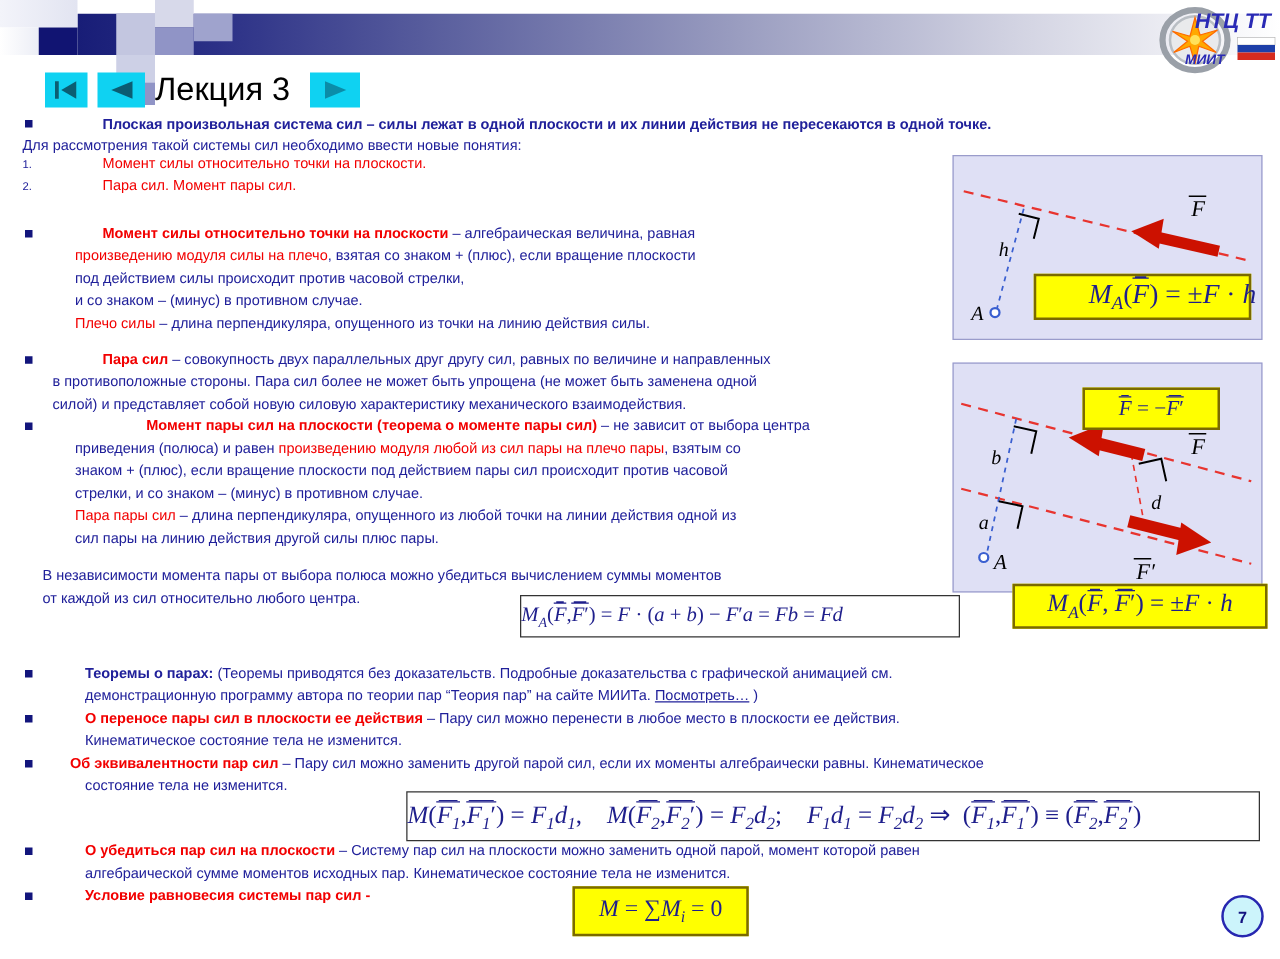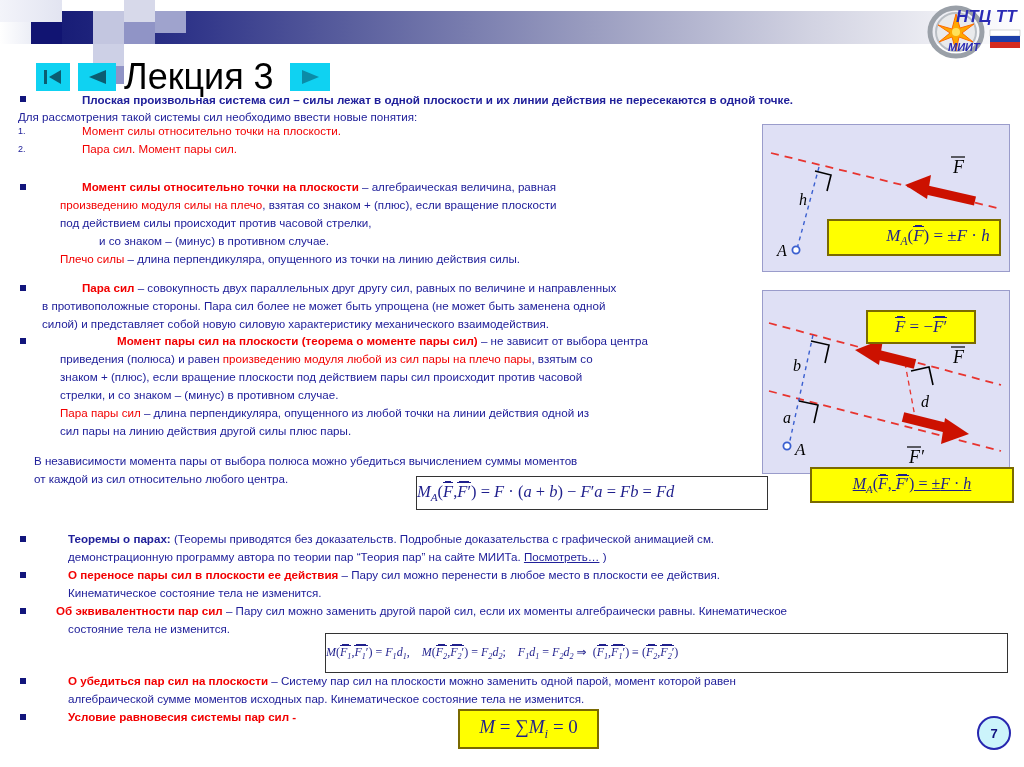--- a/index.html
+++ b/index.html
@@ -53,21 +53,21 @@
     background: #0fd2f2;
     display: inline-flex;
     align-items: center;
     justify-content: center;
     margin-right: 8px;
   }
   .navbtn.first { width: 34px; height: 28px; }
   .navbtn.prev  { width: 38px; height: 28px; }
   .navbtn.next  { width: 40px; height: 28px; margin-left: 16px; margin-right: 0; }
   .slide-title {
-    font-size: 36px;
+    font-size: 26px;
     font-weight: normal;
     color: #000000;
     letter-spacing: 0px;
     white-space: nowrap;
     font-family: "Liberation Sans", sans-serif;
   }
 
   
   .bullet {
     position: absolute;
@@ -210,21 +210,21 @@
 <div class="txt red" style="left:82px; top:140px;">Пара сил. Момент пары сил.</div>
 
 <div class="bullet" style="left:20px; top:184px;"></div>
 <div class="txt" style="left:82px; top:178px;">
   <span class="red b">Момент силы относительно точки на плоскости</span><span> – алгебраическая величина, равная</span>
 </div>
 <div class="txt" style="left:60px; top:196px;">
   <span class="red">произведению модуля силы на плечо</span><span>, взятая со знаком + (плюс), если вращение плоскости</span>
 </div>
 <div class="txt" style="left:60px; top:214px;">под действием силы происходит против часовой стрелки,</div>
-<div class="txt" style="left:60px; top:232px;margin-left:39px;">и со знаком – (минус) в противном случае.</div>
+<div class="txt" style="left:60px; top:232px;">и со знаком – (минус) в противном случае.</div>
 <div class="txt" style="left:60px; top:250px;">
   <span class="red">Плечо силы</span><span> – длина перпендикуляра, опущенного из точки на линию действия силы.</span>
 </div>
 
 <div class="bullet" style="left:20px; top:285px;"></div>
 <div class="txt" style="left:82px; top:279px;">
   <span class="red b">Пара сил</span><span> – совокупность двух параллельных друг другу сил, равных по величине и направленных</span>
 </div>
 <div class="txt" style="left:42px; top:297px;">в противоположные стороны. Пара сил более не может быть упрощена (не может быть заменена одной</div>
 <div class="txt" style="left:42px; top:315px;">силой) и представляет собой новую силовую характеристику механического взаимодействия.</div>
@@ -287,21 +287,21 @@
     <circle cx="33" cy="125" r="3.6" fill="#ffffff" stroke="#3a5fd0" stroke-width="1.8"></circle>
     <text x="14" y="131" font-family="Liberation Serif, serif" font-size="16" font-style="italic" fill="#000000">A</text>
     <text x="36" y="80" font-family="Liberation Serif, serif" font-size="16" font-style="italic" fill="#000000">h</text>
     <g>
       <text x="190" y="48" font-family="Liberation Serif, serif" font-size="18" font-style="italic" fill="#000000">F</text>
       <line x1="188" y1="32" x2="202" y2="32" stroke="#000000" stroke-width="1.2"></line>
     </g>
   </svg>
 </div>
 <div class="fbox" style="left:827px; top:219px; width:170px; height:33px;">
-  <span style="font-size:17px; white-space:nowrap;margin-left:48px;">
+  <span style="font-size:22px; white-space:nowrap;margin-left:48px;">
     <i>M</i><sub class="mi">A</sub>(<span class="dovl"><i>F</i></span>)&nbsp;=&nbsp;±<i>F</i>&nbsp;·&nbsp;<i>h</i>
   </span>
 </div>
 
 <div class="panel" style="left:762px; top:290px; width:246px; height:182px;">
   <svg width="244" height="180" viewBox="0 0 244 180">
     <line x1="6" y1="32" x2="238" y2="94" stroke="#e8342f" stroke-width="1.8" stroke-dasharray="8,6"></line>
     <line x1="6" y1="100" x2="238" y2="160" stroke="#e8342f" stroke-width="1.8" stroke-dasharray="8,6"></line>
     <line x1="50" y1="44" x2="26" y2="154" stroke="#3a5fd0" stroke-width="1.4" stroke-dasharray="4,4"></line>
     <path d="M48 50 L66 54 L62 72" fill="none" stroke="#000000" stroke-width="1.6"></path>
@@ -330,33 +330,33 @@
       <line x1="144" y1="156" x2="158" y2="156" stroke="#000000" stroke-width="1.2"></line>
     </g>
   </svg>
 </div>
 <div class="fbox" style="left:866px; top:310px; width:106px; height:30px;align-items:center;">
   <span style="font-size:17px; white-space:nowrap;">
     <span class="dovl"><i>F</i></span>&nbsp;=&nbsp;−<span class="dovl"><i>F</i>′</span>
   </span>
 </div>
 <div class="fbox" style="left:810px; top:467px; width:200px; height:32px;">
-  <span style="font-size:16px; white-space:nowrap;text-decoration:underline;">
+  <span style="font-size:20px; white-space:nowrap;">
     <i>M</i><sub class="mi">A</sub>(<span class="dovl"><i>F</i></span>,&nbsp;<span class="dovl"><i>F</i>′</span>)&nbsp;=&nbsp;±<i>F</i>&nbsp;·&nbsp;<i>h</i>
   </span>
 </div>
 
 <div class="wbox" style="left:416px; top:476px; width:350px; height:32px;">
   <span style="font-size:16.5px; white-space:nowrap;">
     <i>M</i><sub class="mi">A</sub>(<span class="dovl"><i>F</i></span>,<span class="dovl"><i>F</i>′</span>)&nbsp;=&nbsp;<i>F</i>&nbsp;·&nbsp;(<i>a</i>&nbsp;+&nbsp;<i>b</i>)&nbsp;−&nbsp;<i>F</i>′<i>a</i>&nbsp;=&nbsp;<i>Fb</i>&nbsp;=&nbsp;<i>Fd</i>
   </span>
 </div>
 
 <div class="wbox" style="left:325px; top:633px; width:681px; height:38px;">
-  <span style="font-size:12px; white-space:nowrap;">
+  <span style="font-size:20px; white-space:nowrap;">
     <i>M</i>(<span class="dovl"><i>F</i><sub class="mi">1</sub></span>,<span class="dovl"><i>F</i><sub class="mi">1</sub>′</span>)&nbsp;=&nbsp;<i>F</i><sub class="mi">1</sub><i>d</i><sub class="mi">1</sub>,&nbsp;&nbsp;&nbsp;
     <i>M</i>(<span class="dovl"><i>F</i><sub class="mi">2</sub></span>,<span class="dovl"><i>F</i><sub class="mi">2</sub>′</span>)&nbsp;=&nbsp;<i>F</i><sub class="mi">2</sub><i>d</i><sub class="mi">2</sub>;&nbsp;&nbsp;&nbsp;
     <i>F</i><sub class="mi">1</sub><i>d</i><sub class="mi">1</sub>&nbsp;=&nbsp;<i>F</i><sub class="mi">2</sub><i>d</i><sub class="mi">2</sub>&nbsp;⇒&nbsp;
     (<span class="dovl"><i>F</i><sub class="mi">1</sub></span>,<span class="dovl"><i>F</i><sub class="mi">1</sub>′</span>)&nbsp;≡&nbsp;(<span class="dovl"><i>F</i><sub class="mi">2</sub></span>,<span class="dovl"><i>F</i><sub class="mi">2</sub>′</span>)
   </span>
 </div>
 
 <div class="fbox" style="left:458px; top:709px; width:137px; height:36px;">
   <span style="font-size:19px; white-space:nowrap;">
     <i>M</i>&nbsp;=&nbsp;∑<i>M</i><sub class="mi">i</sub>&nbsp;=&nbsp;0

